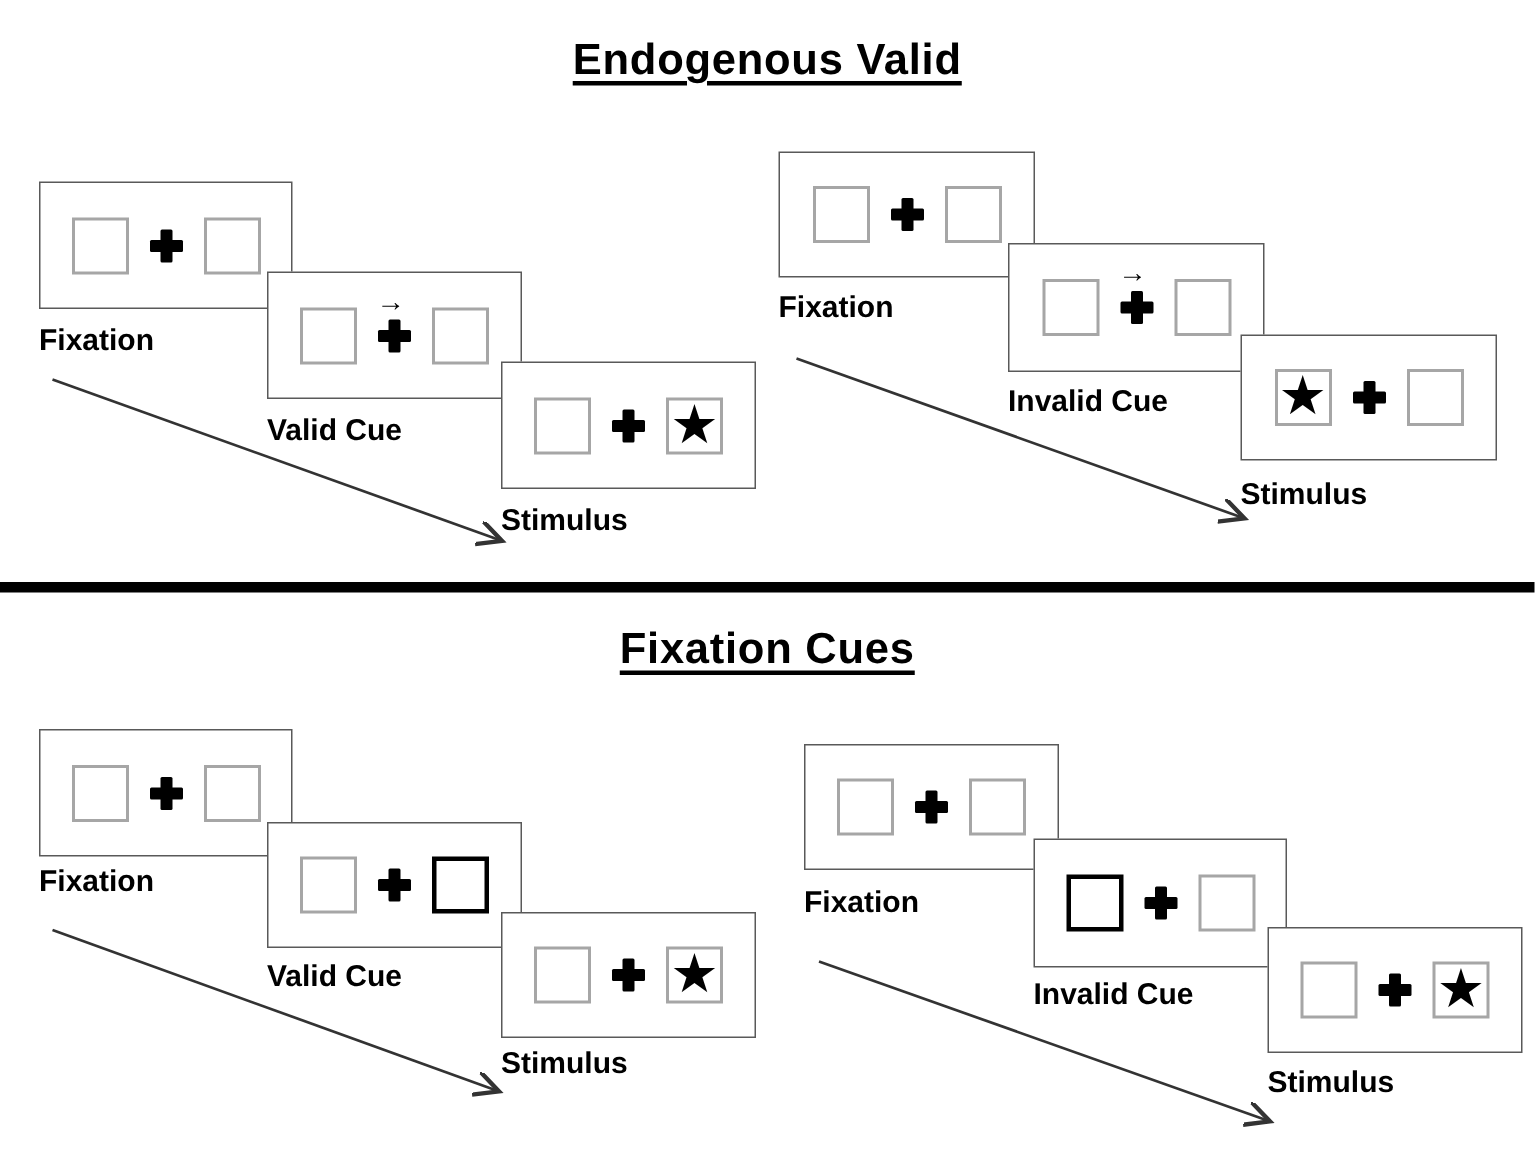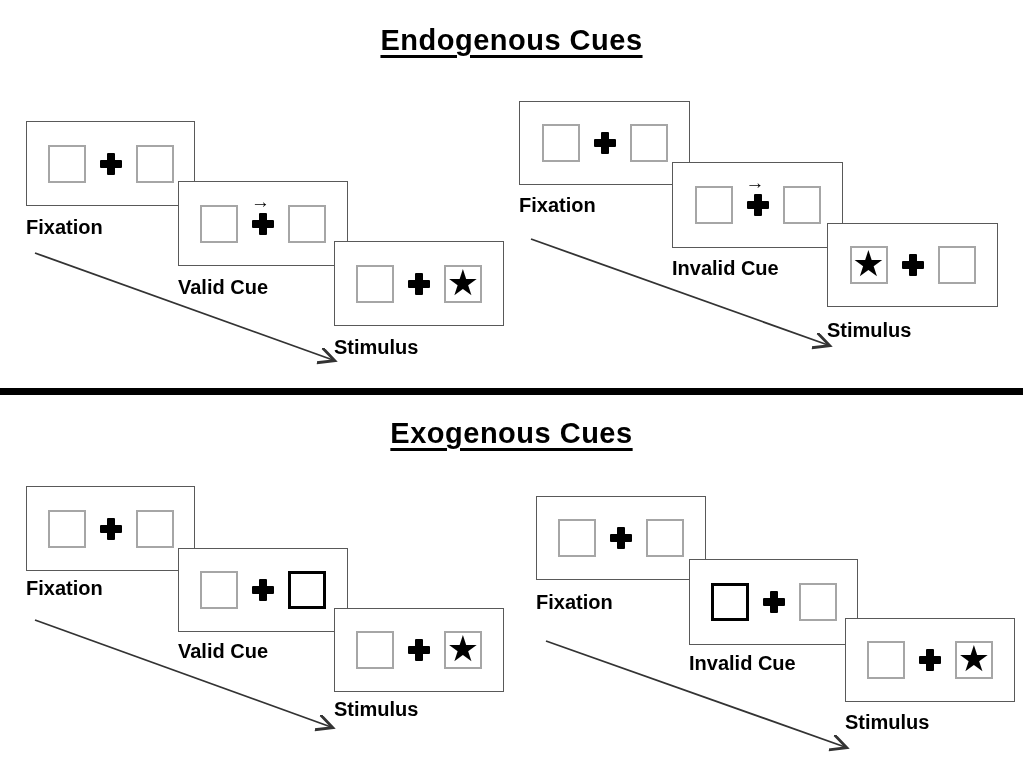--- a/index.html
+++ b/index.html
@@ -49,21 +49,21 @@
     line-height:22px;
   }
   .divider {
     position:absolute; left:0; top:388px; width:1023px; height:7px; background:#000;
   }
   svg.tl-arrow { position:absolute; overflow:visible; }
 </style>
 </head>
 <body>
 
-<div class="section-title" style="top:24px;">Endogenous Cues</div>
+<div class="section-title" style="top:24px;">Endogenous Valid</div>
 
 <div class="panel" style="left:26px; top:121px; width:169px; height:85px;">
   <span class="box"></span>
   <span class="center-sym">
       <span class="plus"></span>
     </span>
   <span class="box"></span>
 </div>
 <div class="plabel" style="left:26px; top:216px; width:169px;">Fixation</div>
 
@@ -131,21 +131,21 @@
   <defs>
       <marker id="m2" markerWidth="12" markerHeight="12" refX="8" refY="4.5" orient="auto">
         <path d="M0,0 L9,4.5 L0,9" fill="none" stroke="#333" stroke-width="1.6"></path>
       </marker>
     </defs>
   <line x1="5" y1="5" x2="302" y2="111" stroke="#333" stroke-width="1.8" marker-end="url(#m2)"></line>
 </svg>
 
 <div class="divider"></div>
 
-<div class="section-title" style="top:417px;">Exogenous Cues</div>
+<div class="section-title" style="top:417px;">Fixation Cues</div>
 
 <div class="panel" style="left:26px; top:486px; width:169px; height:85px;">
   <span class="box"></span>
   <span class="center-sym">
       <span class="plus"></span>
     </span>
   <span class="box"></span>
 </div>
 <div class="plabel" style="left:26px; top:577px; width:169px;">Fixation</div>
 

